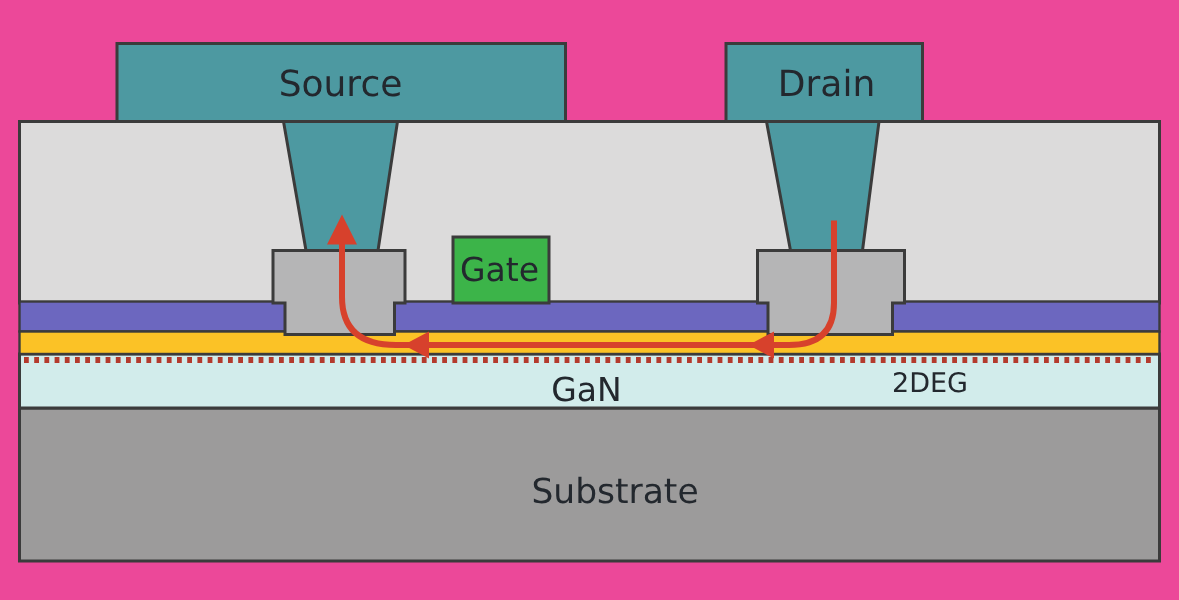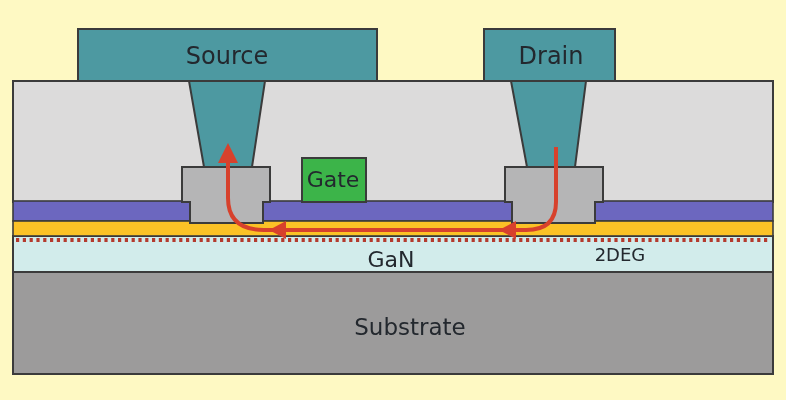--- a/index.html
+++ b/index.html
@@ -1,16 +1,16 @@
 <!DOCTYPE html>
 <html><head>
 <meta charset="utf-8">
 <style>
   html,body{margin:0;padding:0;background:#ffffff;}
-  .stage{width:786px;height:400px;position:relative;background:#fef9c3;overflow:hidden;}
+  .stage{width:786px;height:400px;position:relative;background:#ec4899;overflow:hidden;}
   svg{display:block;}
   .outl{stroke:#3B3B3B;stroke-width:2px;}
   .outl-thin{stroke:#3B3B3B;stroke-width:1.6px;}
   .lbl{
     font-family:"DejaVu Sans","Liberation Sans",sans-serif;
     fill:#23282E;
     text-anchor:middle;
   }
   .lbl-lg{font-size:24px;}
   .lbl-md{font-size:22px;}

